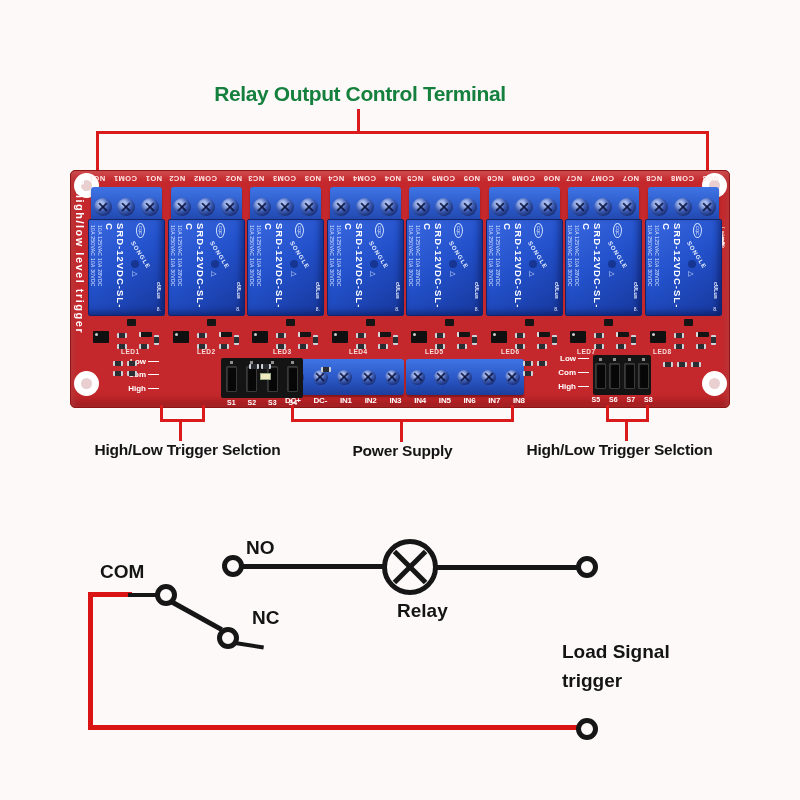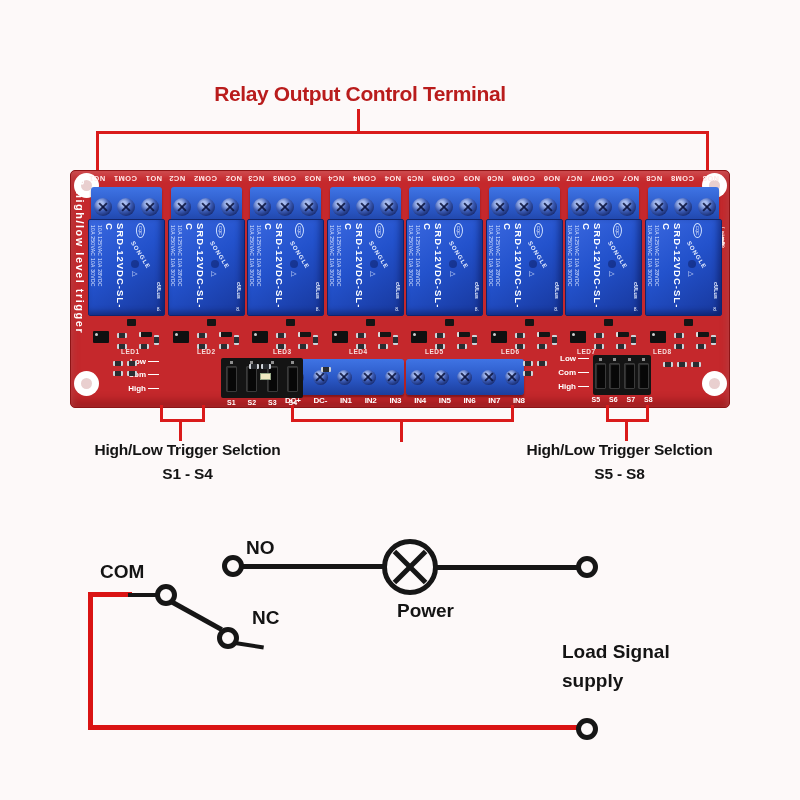--- a/index.html
+++ b/index.html
@@ -1,20 +1,20 @@
 <!DOCTYPE html>
 <html><head>
 <meta charset="utf-8">
 <style>
   html,body{margin:0;padding:0;background:#fff;}
   #stage{position:relative;width:800px;height:800px;background:#fdf9f9;overflow:hidden;
          font-family:"Liberation Sans",sans-serif;}
   
   .title{position:absolute;left:150px;top:82px;width:420px;text-align:center;
-         font-size:21px;font-weight:bold;color:#b91c1c;letter-spacing:-0.4px;}
+         font-size:21px;font-weight:bold;color:#15803d;letter-spacing:-0.4px;}
   .ann{position:absolute;width:205px;text-align:center;font-weight:bold;font-size:15.5px;
        color:#141414;letter-spacing:-0.2px;}
   .ann .l2{margin-top:6px;}
   .clabel{position:absolute;font-weight:bold;font-size:19px;color:#141414;}
   
   .redln{position:absolute;background:#da1b1b;}
   .wirer{position:absolute;background:#da1414;}
   .wireb{position:absolute;background:#161616;}
   .ring{position:absolute;width:22px;height:22px;border:5px solid #161616;border-radius:50%;
         box-sizing:border-box;background:#fdf9f9;}
@@ -447,35 +447,34 @@
   <div class="redln" style="left:291px;top:419px;width:223px;height:3px;"></div>
   <div class="redln" style="left:400px;top:419px;width:3px;height:23px;"></div>
 
   <div class="redln" style="left:606px;top:405px;width:3px;height:16px;"></div>
   <div class="redln" style="left:646px;top:405px;width:3px;height:16px;"></div>
   <div class="redln" style="left:606px;top:419px;width:43px;height:3px;"></div>
   <div class="redln" style="left:625px;top:419px;width:3px;height:22px;"></div>
 
   <div class="ann" style="left:85px;top:441px;">
     <div>High/Low Trigger Selction</div>
-    <div class="l2">S1 - S4</div>
   </div>
   <div class="ann" style="left:300px;top:442px;">
+    <div>Power Supply</div>
   </div>
   <div class="ann" style="left:517px;top:441px;">
     <div>High/Low Trigger Selction</div>
-    <div class="l2">S5 - S8</div>
   </div>
 
   <div class="clabel" style="left:100px;top:561px;">COM</div>
   <div class="clabel" style="left:246px;top:537px;">NO</div>
   <div class="clabel" style="left:252px;top:607px;">NC</div>
-  <div class="clabel" style="left:397px;top:600px;">Power</div>
+  <div class="clabel" style="left:397px;top:600px;">Relay</div>
   <div class="clabel" style="left:562px;top:641px;">Load Signal</div>
-  <div class="clabel" style="left:562px;top:670px;">supply</div>
+  <div class="clabel" style="left:562px;top:670px;">trigger</div>
 
   <div class="wirer" style="left:88px;top:592px;width:44px;height:5px;"></div>
   <div class="wirer" style="left:88px;top:592px;width:5px;height:138px;"></div>
   <div class="wirer" style="left:88px;top:725px;width:492px;height:5px;"></div>
 
   <div class="wireb" style="left:128px;top:593px;width:29px;height:4px;"></div>
   <div class="wireb" style="left:171px;top:599px;width:58px;height:5px;transform:rotate(29deg);transform-origin:left center;"></div>
   <div class="wireb" style="left:235px;top:641px;width:29px;height:4px;transform:rotate(9deg);transform-origin:left center;"></div>
   <div class="wireb" style="left:242px;top:564px;width:142px;height:5px;"></div>
   <div class="wireb" style="left:436px;top:565px;width:142px;height:5px;"></div>

